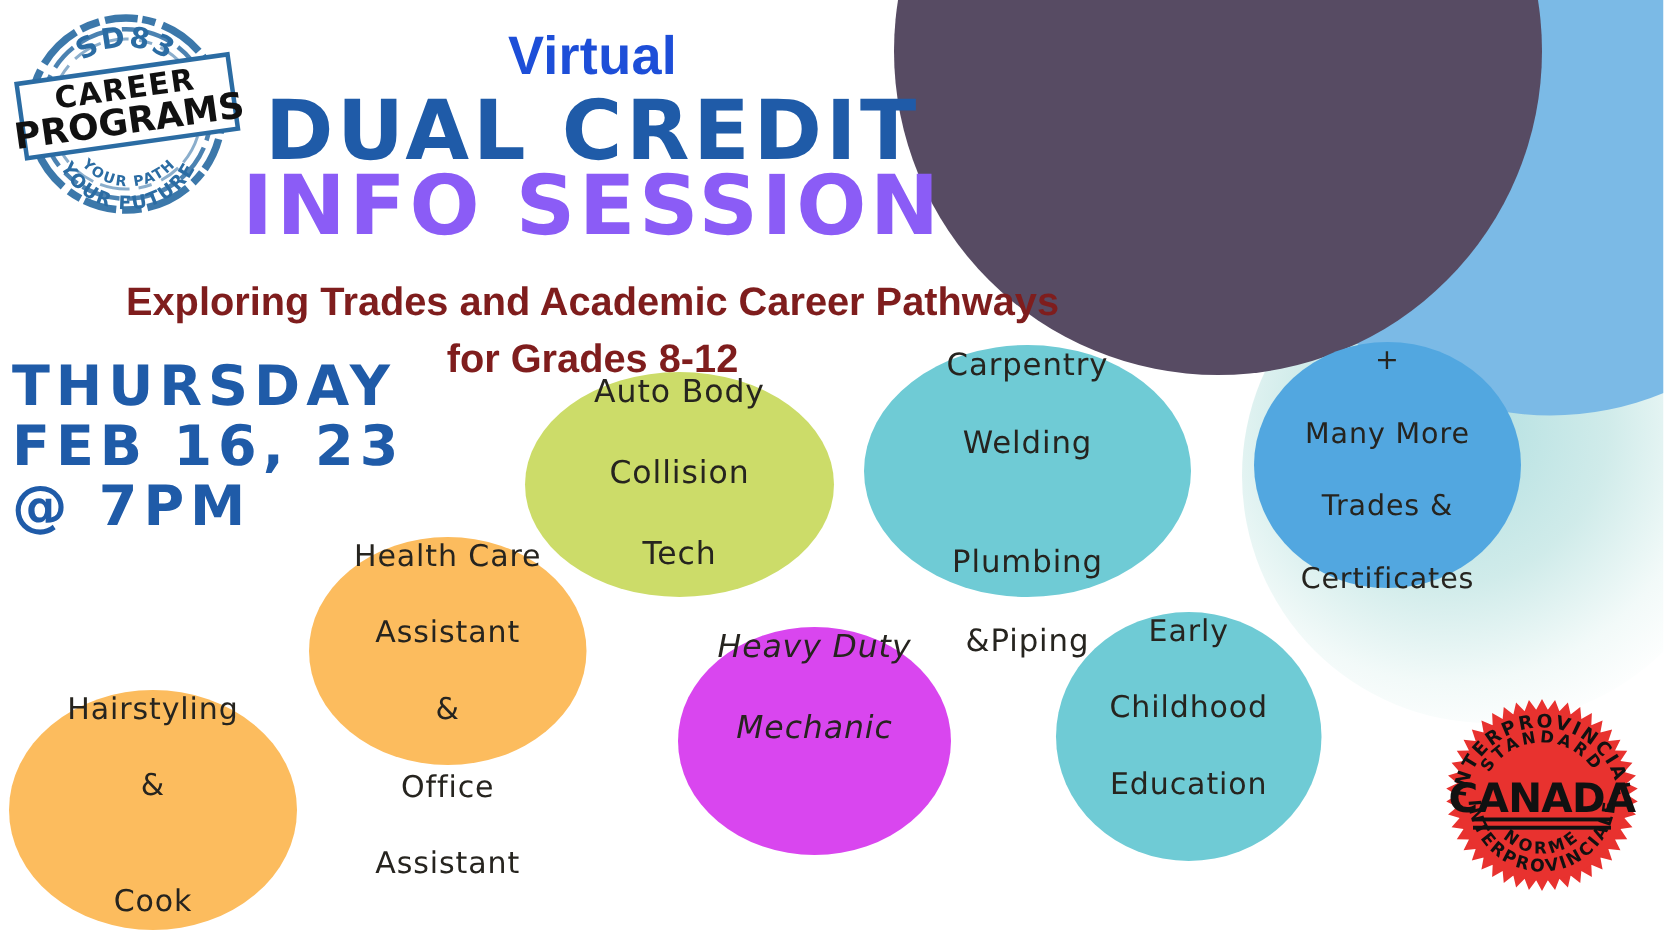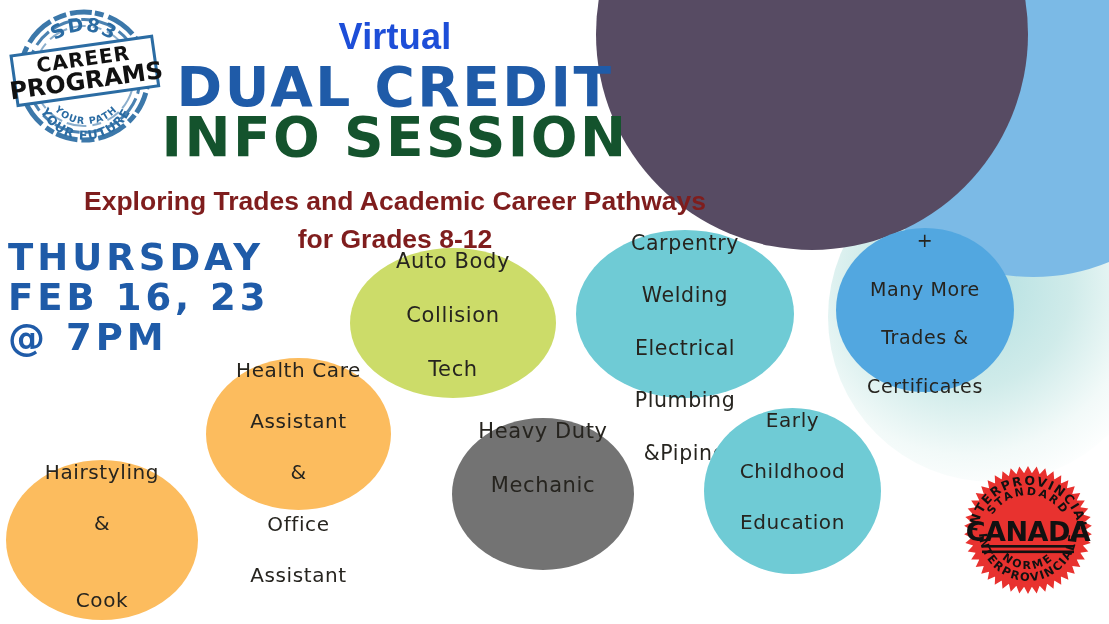--- a/index.html
+++ b/index.html
@@ -134,47 +134,47 @@
       <path id="arcBot2" d="M 33 104 A 50 50 0 0 0 126 104" fill="none"></path>
       <text font-family="DejaVu Sans, sans-serif" font-size="12.5" font-weight="bold" fill="#2B6CA3" letter-spacing="1.2">
         <textPath href="#arcBot2" startOffset="50%" text-anchor="middle">YOUR FUTURE</textPath>
       </text>
     </svg>
   </div>
 
   <div id="head">
     <div id="virtual" style="color: #1d4ed8;">Virtual</div>
     <div class="bigline" id="big1" style="color: rgb(31, 91, 168);">DUAL  CREDIT</div>
-    <div class="bigline" id="big2" style="color: #14532d;">INFO SESSION</div>
+    <div class="bigline" id="big2" style="color: #8b5cf6;">INFO SESSION</div>
     <div id="sub1">Exploring Trades and Academic Career Pathways</div>
     <div id="sub2">for Grades 8-12</div>
   </div>
 
   <div id="datetime" style="color: rgb(31, 91, 168);">
     <div>THURSDAY</div>
     <div>FEB 16, 23</div>
     <div>@ 7PM</div>
   </div>
 
   <div class="bubble" id="b-autobody" style="background: rgb(204, 220, 105);">
     <span><span>Auto Body</span><br><span>Collision</span><br><span>Tech</span></span>
   </div>
   <div class="bubble" id="b-carpentry" style="background: rgb(111, 203, 213);">
-    <span><span>Carpentry</span><br><span>Welding</span><br><span>Electrical</span><br><span>Plumbing</span><br><span>&amp;Piping</span></span>
+    <span><span>Carpentry</span><br><span>Welding</span><br><br><span>Plumbing</span><br><span>&amp;Piping</span></span>
   </div>
   <div class="bubble" id="b-more" style="background: rgb(82, 167, 224);">
     <span><span>+</span><br><span>Many More</span><br><span>Trades &amp;</span><br><span>Certificates</span></span>
   </div>
   <div class="bubble" id="b-health" style="background: rgb(252, 188, 94);">
     <span><span>Health Care</span><br><span>Assistant</span><br><span>&amp;</span><br><span>Office</span><br><span>Assistant</span></span>
   </div>
   <div class="bubble" id="b-hair" style="background: rgb(252, 188, 94);">
     <span><span>Hairstyling</span><br><span>&amp;</span><br><br><span>Cook</span></span>
   </div>
-  <div class="bubble" id="b-heavy" style="background: #737373;">
+  <div class="bubble" id="b-heavy" style="background: #d946ef; font-style: italic;">
     <span><span>Heavy Duty</span><br><span>Mechanic</span></span>
   </div>
   <div class="bubble" id="b-early" style="background: rgb(111, 203, 213);">
     <span><span>Early</span><br><span>Childhood</span><br><span>Education</span></span>
   </div>
 
   <div id="redseal">
     <svg viewBox="0 0 140 136" width="140" height="136">
       <g id="seal-star">
           <path d="M70.00 4.00 L73.89 11.13 L78.71 4.60 L81.60 12.19 L87.27 6.37 L89.09 14.29 L95.50 9.30 L96.22 17.39 L103.25 13.32 L102.87 21.43 L110.39 18.35 L108.91 26.34 L116.77 24.32 L114.22 32.03 L122.29 31.09 L118.70 38.38 L126.82 38.56 L122.28 45.29 L130.30 46.57 L124.89 52.62 L132.66 54.98 L126.47 60.24 L133.85 63.63 L127.00 68.00 L133.85 72.37 L126.47 75.76 L132.66 81.02 L124.89 83.38 L130.30 89.43 L122.28 90.71 L126.82 97.44 L118.70 97.62 L122.29 104.91 L114.22 103.97 L116.77 111.68 L108.91 109.66 L110.39 117.65 L102.87 114.57 L103.25 122.68 L96.22 118.61 L95.50 126.70 L89.09 121.71 L87.27 129.63 L81.60 123.81 L78.71 131.40 L73.89 124.87 L70.00 132.00 L66.11 124.87 L61.29 131.40 L58.40 123.81 L52.73 129.63 L50.91 121.71 L44.50 126.70 L43.78 118.61 L36.75 122.68 L37.13 114.57 L29.61 117.65 L31.09 109.66 L23.23 111.68 L25.78 103.97 L17.71 104.91 L21.30 97.62 L13.18 97.44 L17.72 90.71 L9.70 89.43 L15.11 83.38 L7.34 81.02 L13.53 75.76 L6.15 72.37 L13.00 68.00 L6.15 63.63 L13.53 60.24 L7.34 54.98 L15.11 52.62 L9.70 46.57 L17.72 45.29 L13.18 38.56 L21.30 38.38 L17.71 31.09 L25.78 32.03 L23.23 24.32 L31.09 26.34 L29.61 18.35 L37.13 21.43 L36.75 13.32 L43.78 17.39 L44.50 9.30 L50.91 14.29 L52.73 6.37 L58.40 12.19 L61.29 4.60 L66.11 11.13 Z" fill="#E8322F"></path>

